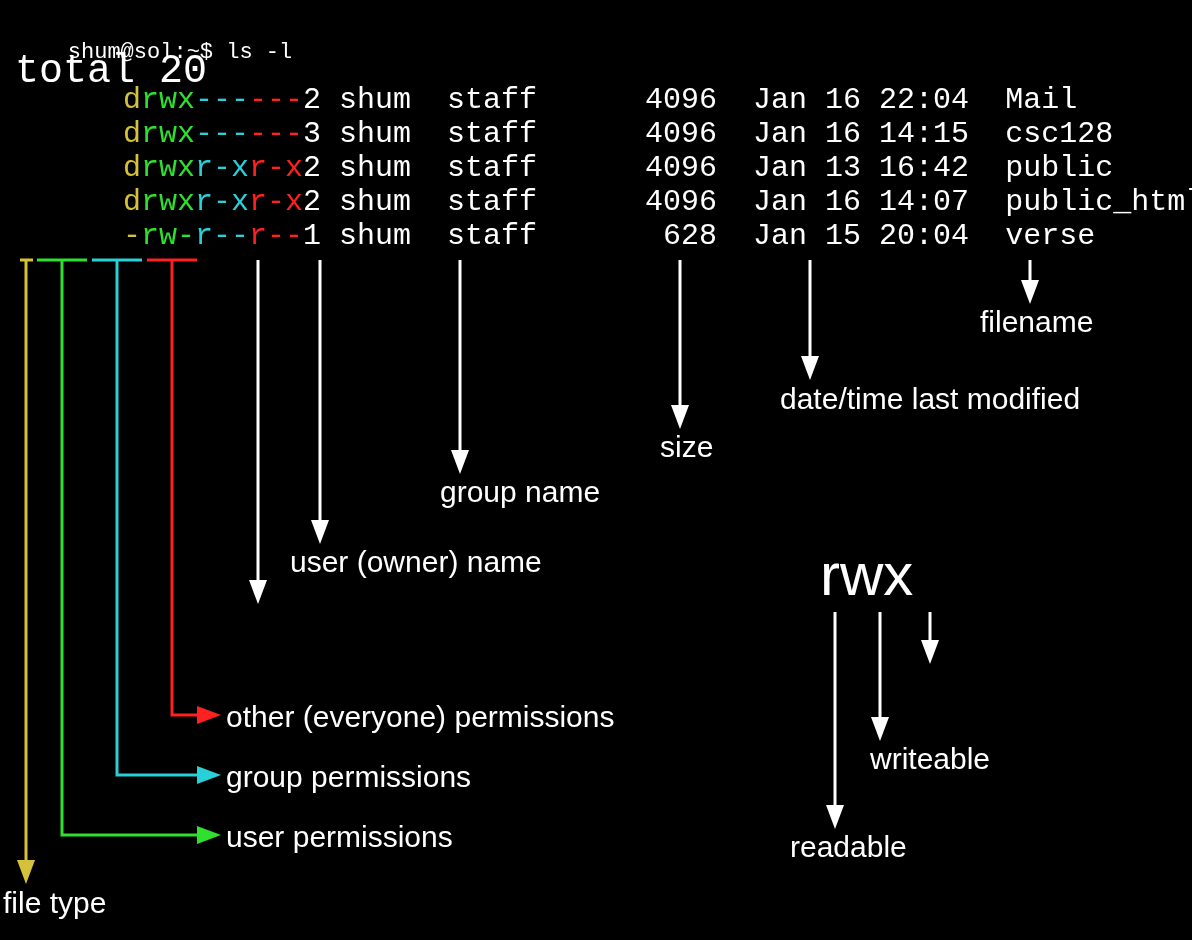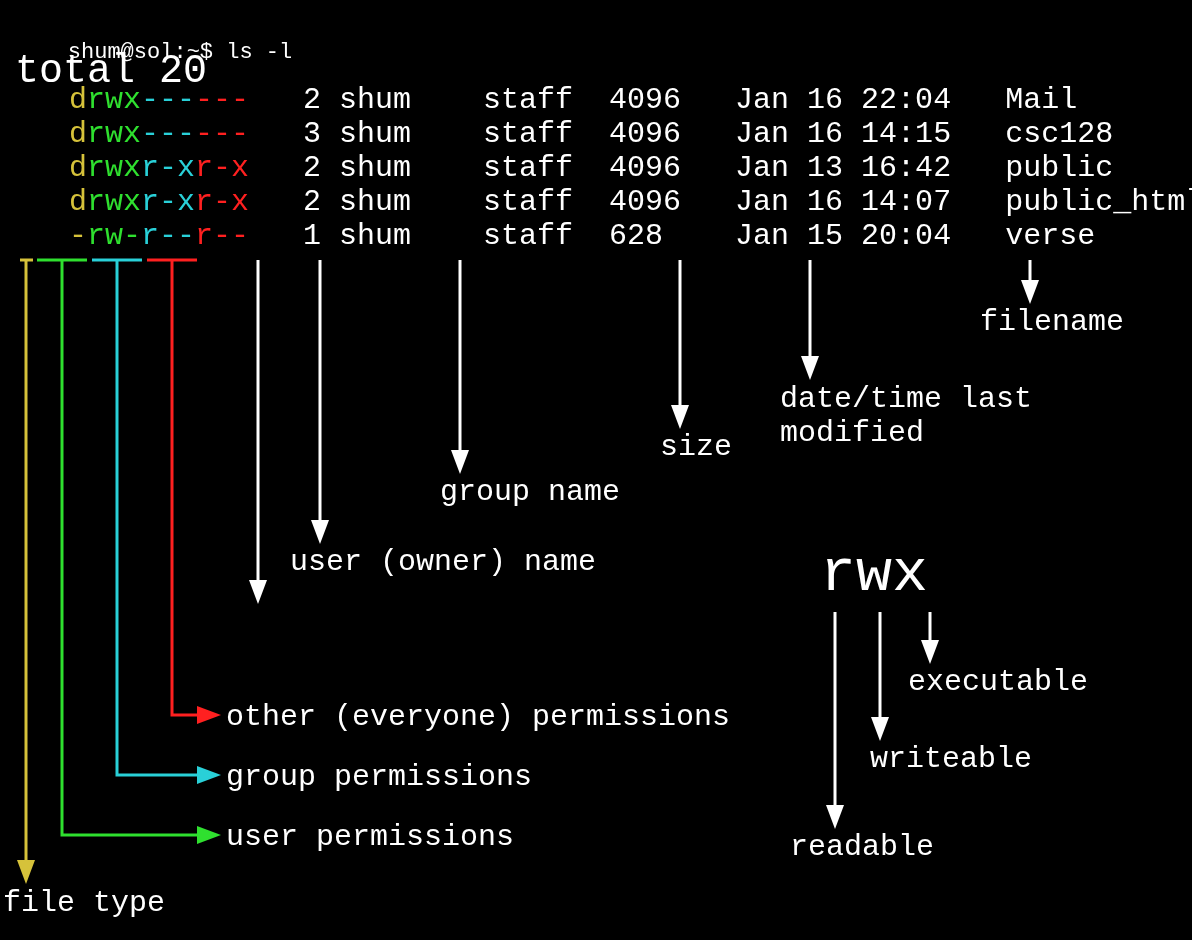--- a/index.html
+++ b/index.html
@@ -4,31 +4,31 @@
 <style>
   html,body{margin:0;padding:0;background:#000;color:#fff;font-family:"Courier New",monospace;width:1192px;height:940px;overflow:hidden}
   .canvas{position:relative;width:1192px;height:940px}
   .mono{font-family:"Courier New",monospace;white-space:pre}
   .sans{font-family:Arial,Helvetica,sans-serif}
   .prompt{position:absolute;left:15px;top:15px;font-size:22px;letter-spacing:0}
   .total{position:absolute;left:15px;top:49px;font-size:40px}
   .listing{position:absolute;left:15px;top:83px;font-size:30px;line-height:34px}
   .row{display:flex}
   .perm{display:inline-block}
-  .c1{width:16ch;text-align:center}
+  .c1{width:16ch;text-align:right}
   .c2{width:6ch;text-align:left}
-  .c3{width:9ch;text-align:center}
-  .c4{width:6ch;text-align:left}
-  .c5{width:14ch;text-align:left;padding-left:1ch}
+  .c3{width:9ch;text-align:left}
+  .c4{width:6ch;text-align:right}
+  .c5{width:14ch;text-align:center;padding-left:1ch}
   .c6{text-align:left}
   .yellow{color:#d6c23a}
   .green{color:#2fe02f}
   .cyan{color:#29d0d8}
   .red{color:#ff2020}
-  .lbl{position:absolute;font-family:Liberation Mono, monospace;font-size:30px;color:#fff}
+  .lbl{position:absolute;font-family:Liberation Sans, sans-serif;font-size:30px;color:#fff}
   .lbl.big{font-size:60px;font-weight:400}
   svg.arrows{position:absolute;left:0;top:0;width:1192px;height:940px;pointer-events:none}
   .arrow-stroke{stroke-width:3;fill:none}
 </style>
 </head>
 <body>
 
 <div class="canvas">
 
   <div class="prompt mono">
@@ -44,21 +44,20 @@
   <div class="lbl" style="left:660px;top:430px">size</div>
   <div class="lbl" style="left:780px;top:382px">date/time last modified</div>
   <div class="lbl" style="left:980px;top:305px">filename</div>
 
   <div class="lbl red" style="left:226px;top:700px">other (everyone) permissions</div>
   <div class="lbl cyan" style="left:226px;top:760px">group permissions</div>
   <div class="lbl green" style="left:226px;top:820px">user permissions</div>
   <div class="lbl yellow" style="left:3px;top:886px">file type</div>
 
   <div class="lbl big sans" style="left:820px;top:540px">rwx</div>
-  <div class="lbl sans" style="left:908px;top:665px">executable</div>
   <div class="lbl sans" style="left:870px;top:742px">writeable</div>
   <div class="lbl sans" style="left:790px;top:830px">readable</div>
 
   <svg class="arrows">
     <defs>
       <marker id="ah-white" markerWidth="10" markerHeight="10" refX="6" refY="3" orient="auto">
         <path d="M0,0 L8,3 L0,6 Z" fill="#ffffff"></path>
       </marker>
       <marker id="ah-yellow" markerWidth="10" markerHeight="10" refX="6" refY="3" orient="auto">
         <path d="M0,0 L8,3 L0,6 Z" fill="#d6c23a"></path>

